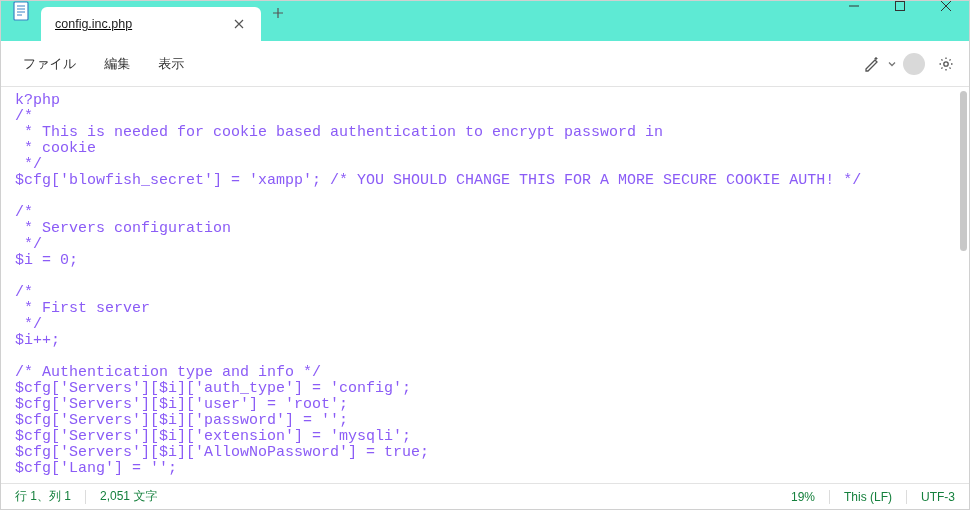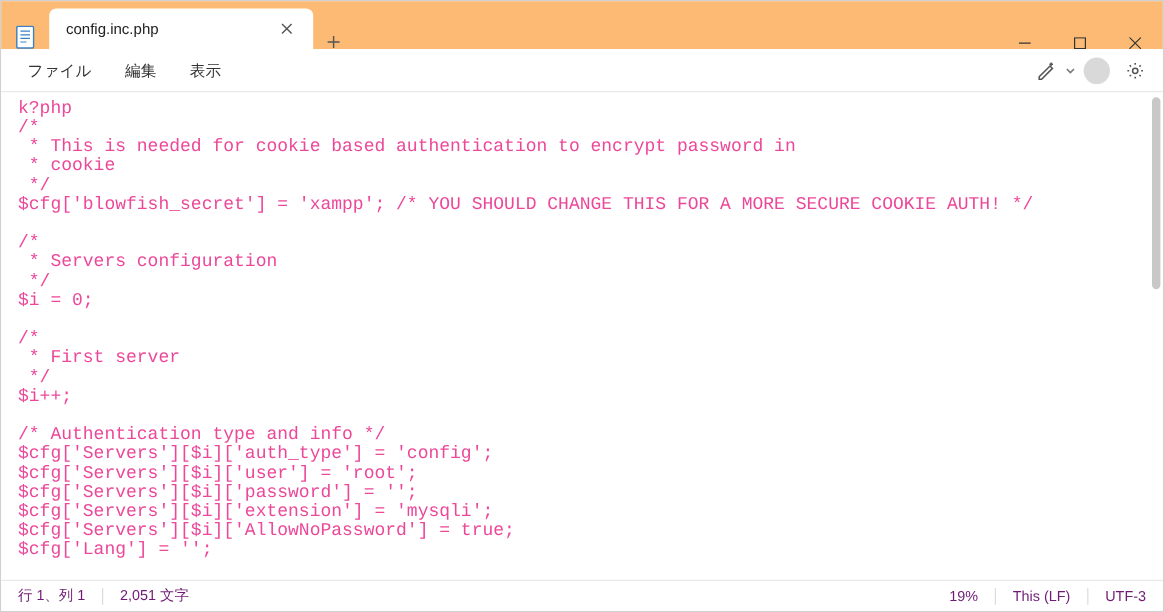--- a/index.html
+++ b/index.html
@@ -1,48 +1,48 @@
 <!DOCTYPE html>
 <html><head>
 <meta charset="utf-8">
 <style>
 * { margin: 0; padding: 0; box-sizing: border-box; font-family: "Segoe UI", "Yu Gothic UI", Meiryo, sans-serif; }
 html, body { width: 970px; height: 510px; overflow: hidden; background: #fff; }
 
 .window { display: flex; flex-direction: column; width: 100%; height: 100%; border: 1px solid #d0d0d0; }
 
 
-.titlebar { display: flex; align-items: flex-end; height: 40px; background: #fdba74; }
+.titlebar { display: flex; align-items: flex-start; height: 40px; background: #5eead4; text-decoration: underline; }
 .app-icon { width: 40px; display: flex; align-items: center; justify-content: center; }
 .app-icon svg { width: 16px; height: 20px; }
 .tab { display: flex; align-items: center; background: #fff; border-top-left-radius: 6px; border-top-right-radius: 6px; margin-top: 6px; padding: 0 10px 0 14px; min-width: 220px; height: 34px; font-size: 12.5px; color: #222; }
 .tab-title { flex: 1; }
 .tab-close { width: 24px; height: 24px; display: flex; align-items: center; justify-content: center; color: #555; border-radius: 4px; font-size: 14px; }
 .new-tab { width: 34px; display: flex; align-items: center; justify-content: center; color: #555; font-size: 18px; margin-top: 6px; }
 .title-spacer { flex: 1; }
 .win-controls { display: flex; }
 .win-btn { width: 46px; display: flex; align-items: center; justify-content: center; color: #333; }
 .win-btn svg { width: 10px; height: 10px; }
 
 
-.menubar { display: flex; align-items: center; height: 36px; border-bottom: 1px solid #e3e3e3; padding: 0 8px; font-size: 13px; color: #333; background: #fff; }
+.menubar { display: flex; align-items: center; height: 46px; border-bottom: 1px solid #e3e3e3; padding: 0 8px; font-size: 13px; color: #333; background: #fff; }
 .menu-item { padding: 6px 14px; border-radius: 4px; }
 .menubar-spacer { flex: 1; }
 .tool-btn { width: 30px; height: 30px; display: flex; align-items: center; justify-content: center; color: #555; border-radius: 4px; }
 .tool-dropdown { display: flex; align-items: center; }
 .avatar { width: 22px; height: 22px; border-radius: 50%; background: #d9d9d9; margin: 0 6px; }
 
 
 .editor-wrap { flex: 1; position: relative; overflow: hidden; background: #fff; }
 .editor { position: absolute; inset: 0; overflow: hidden; padding: 6px 0 0 14px; }
-.editor pre { font-family: "MS Gothic", "Courier New", monospace; font-size: 15px; line-height: 16px; color: #ec4899; white-space: pre; }
+.editor pre { font-family: "MS Gothic", "Courier New", monospace; font-size: 15px; line-height: 16px; color: #8b5cf6; white-space: pre; }
 .scrollbar-v { position: absolute; right: 2px; top: 4px; width: 7px; height: 160px; background: #c8c8c8; border-radius: 4px; }
 
 
-.statusbar { display: flex; align-items: center; height: 26px; border-top: 1px solid #e3e3e3; font-size: 12px; color: #701a75; background: #fff; }
+.statusbar { display: flex; align-items: center; height: 26px; border-top: 1px solid #e3e3e3; font-size: 12px; color: #15803d; background: #fff; }
 .status-seg { padding: 0 14px; height: 100%; display: flex; align-items: center; }
 .status-sep { width: 1px; height: 14px; background: #dcdcdc; }
 .status-spacer { flex: 1; }
 </style>
 </head>
 <body>
 
 <div class="window">
 
   <div class="titlebar">

